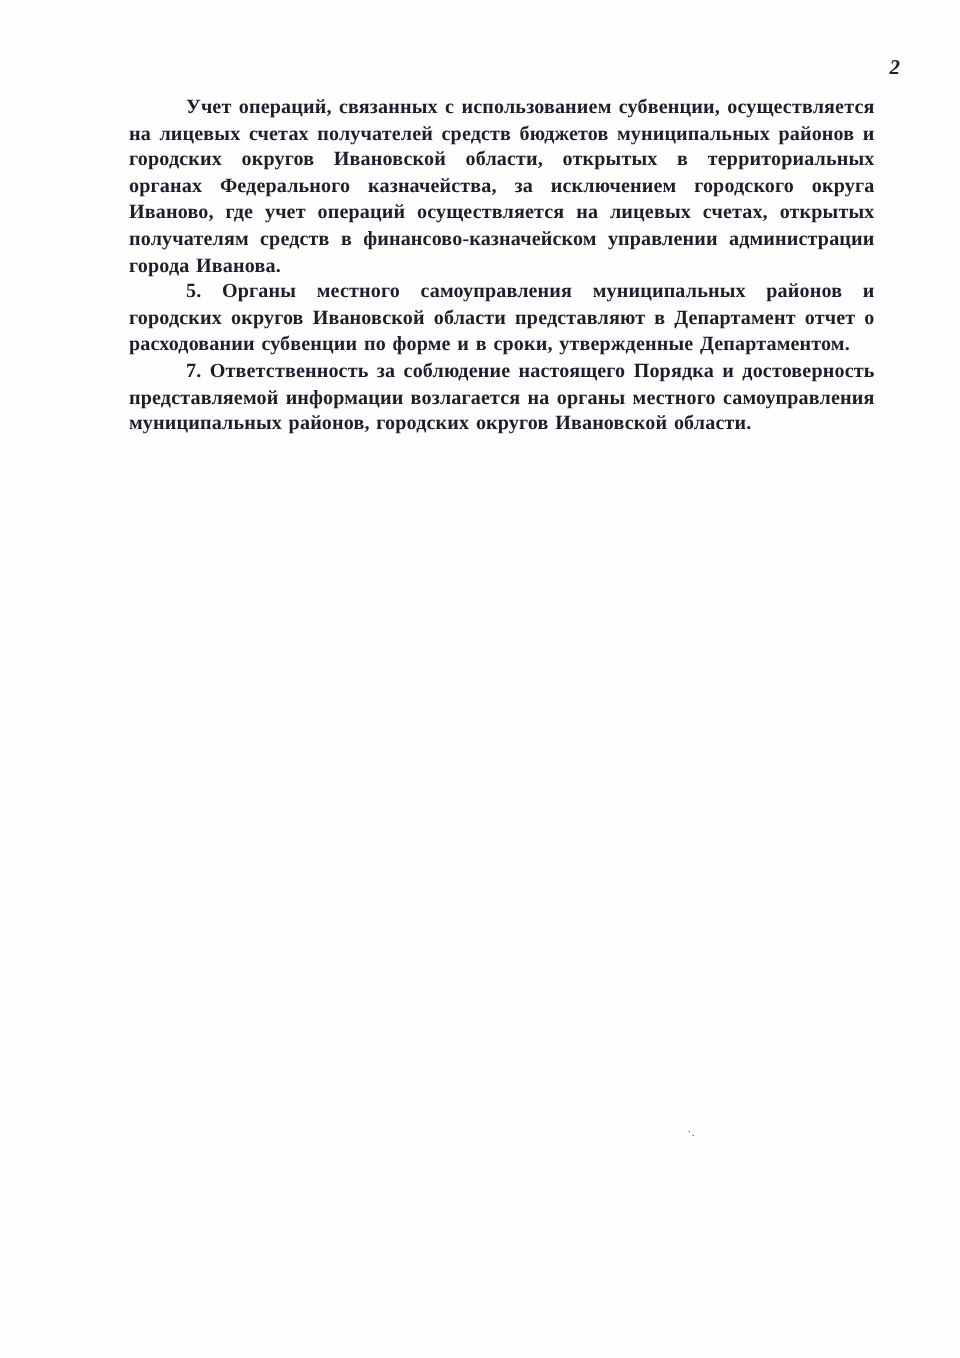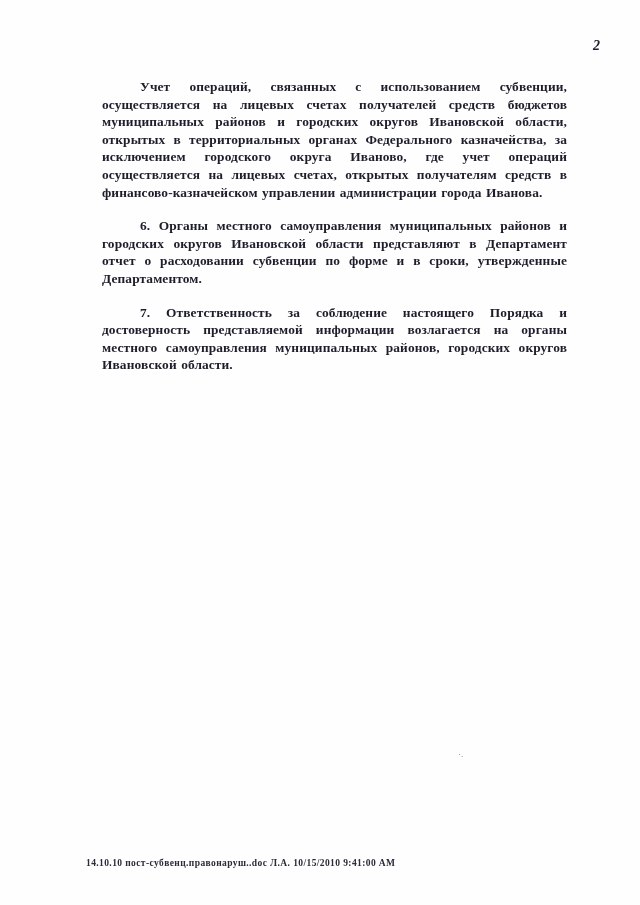--- a/index.html
+++ b/index.html
@@ -26,21 +26,21 @@
     font-style: italic;
     color: #20202e;
   }
   .body-text {
     position: absolute;
     top: 62px;
     left: 86px;
     width: 497px;
   }
   .para {
-    margin: 16px;
+    margin: 0;
     font-size: 13.4px;
     line-height: 17.6px;
     font-weight: bold;
     text-align: justify;
     text-indent: 38px;
     letter-spacing: 0.1px;
     word-spacing: 1px;
   }
   .scan-speck {
     position: absolute;
@@ -66,21 +66,20 @@
 </style>
 </head>
 <body>
 
 <div class="page">
 
   <div class="page-number">2</div>
 
   <div class="body-text">
     <p class="para">Учет операций, связанных с использованием субвенции, осуществляется на лицевых счетах получателей средств бюджетов муниципальных районов и городских округов Ивановской области, открытых в территориальных органах Федерального казначейства, за исключением городского округа Иваново, где учет операций осуществляется на лицевых счетах, открытых получателям средств в финансово-казначейском управлении администрации города Иванова.</p>
-    <p class="para">6. Органы местного самоуправления муниципальных районов и городских округов Ивановской области представляют в Департамент отчет о расходовании субвенции по форме и в сроки, утвержденные Департаментом.</p>
+    <p class="para">5. Органы местного самоуправления муниципальных районов и городских округов Ивановской области представляют в Департамент отчет о расходовании субвенции по форме и в сроки, утвержденные Департаментом.</p>
     <p class="para">7. Ответственность за соблюдение настоящего Порядка и достоверность представляемой информации возлагается на органы местного самоуправления муниципальных районов, городских округов Ивановской области.</p>
   </div>
 
   <div class="scan-speck">·.</div>
 
-  <div class="footer">14.10.10 пост-субвенц.правонаруш..doc Л.А. 10/15/2010 9:41:00 AM</div>
 
 </div>
 
 </body></html>

